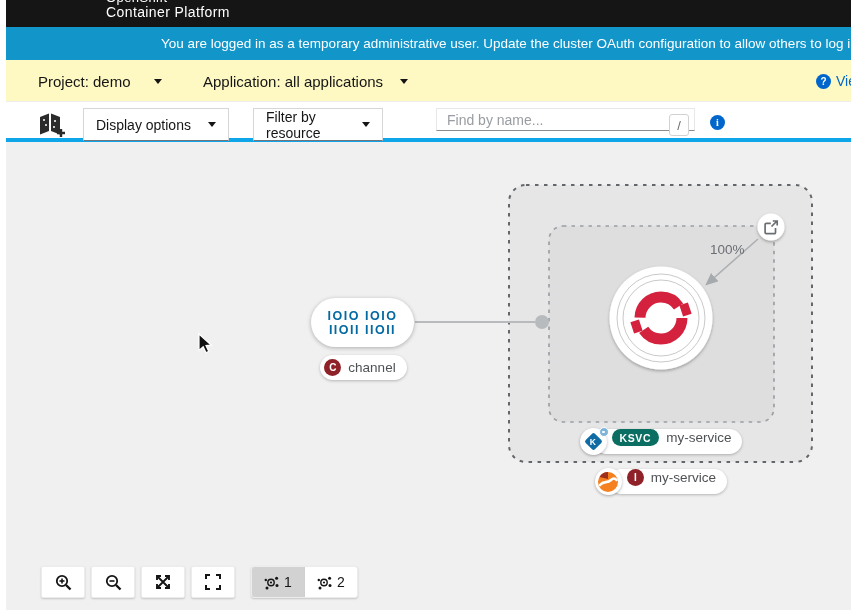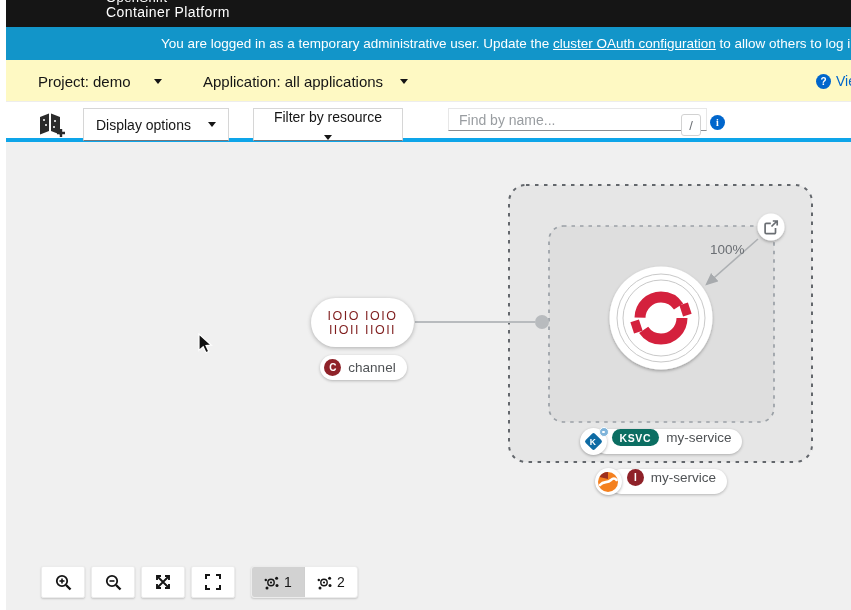--- a/index.html
+++ b/index.html
@@ -10,45 +10,45 @@
 
   
   #masthead { left:0; top:0; width:851px; height:27px; background:#151515; overflow:hidden; }
   #logo { left:100px; top:0; color:#fff; }
   #logo .l1 { position:absolute; left:0; top:-10px; font-size:13px; letter-spacing:.4px; white-space:nowrap; }
   #logo .l2 { position:absolute; left:0; top:4px; font-size:14px; letter-spacing:.4px; white-space:nowrap; }
 
   
   #banner { left:0; top:27px; width:851px; height:33px; background:#1295c9; overflow:hidden; }
   #banner-text { position:absolute; left:155px; top:0; line-height:33px; white-space:nowrap; color:#fff; font-size:13.5px; }
-  #banner-text a { color:#fff; text-decoration:underline; cursor:pointer; }
+  #banner-text a { color:#fff; cursor:pointer; }
 
   
   #contextbar { left:0; top:60px; width:851px; height:42px; background:#fef9c3; border-bottom:1px solid #ededed; }
   .ctx-menu { position:absolute; top:0; height:42px; display:flex; align-items:center; font-size:15px; color:#151515; cursor:pointer; }
   .caret { width:0; height:0; border-left:4.5px solid transparent; border-right:4.5px solid transparent; border-top:5.5px solid #151515; display:inline-block; }
   #help-link { position:absolute; left:810px; top:0; height:42px; display:flex; align-items:center; gap:5px; color:#0066cc; font-size:14px; white-space:nowrap; cursor:pointer; }
   .q-icon { width:15px; height:15px; border-radius:50%; background:#0066cc; color:#fff; font-size:10px; font-weight:bold; display:flex; align-items:center; justify-content:center; }
 
   
   #topo-toolbar { left:0; top:102px; width:851px; height:40px; background:#fff; border-bottom:4px solid #0ea5e9; }
   .pf-select { position:absolute; top:6px; height:33px; background:#fff; border:1px solid #d6d6d6; border-bottom-color:#72767b; display:flex; align-items:center; justify-content:space-between; padding:0 12px; font-size:14px; color:#151515; cursor:pointer; }
-  #search-wrap { position:absolute; left:442px; top:6px; width:259px; height:23px; border:1px solid #e7e7e7; border-bottom-color:#8a8d90; background:#f9a8d4; }
+  #search-wrap { position:absolute; left:430px; top:6px; width:259px; height:23px; border:1px solid #e7e7e7; border-bottom-color:#8a8d90; background:#f9a8d4; }
   #search-input { width:100%; height:100%; border:none; outline:none; padding:0 30px 0 10px; font-size:14px; color:#151515; font-family:"Liberation Sans",sans-serif; }
   #search-input::placeholder { color:#999da1; }
   #slash-badge { position:absolute; right:5px; top:5px; width:20px; height:22px; border:1px solid #d2d2d2; border-radius:3px; color:#6a6e73; font-size:13px; display:flex; align-items:center; justify-content:center; background:#fff; }
   .i-icon { width:15px; height:15px; border-radius:50%; background:#0066cc; color:#fff; font-size:10px; font-weight:bold; font-family:"Liberation Serif",serif; display:flex; align-items:center; justify-content:center; }
 
   
   #canvas { left:0; top:142px; width:851px; height:468px; background:#f0f0f0; }
   #graph-svg { position:absolute; left:0; top:0; }
 
   
   #channel-node { left:305px; top:156px; width:103px; height:49px; border-radius:25px; background:#fff; box-shadow:0 1px 4px rgba(0,0,0,.28); display:flex; flex-direction:column; align-items:center; justify-content:center; cursor:pointer; }
-  #channel-node .bin { font-size:12.5px; font-weight:normal; letter-spacing:1.5px; color:#7f1d1d; line-height:1.12; }
+  #channel-node .bin { font-size:12.5px; font-weight:bold; letter-spacing:1.5px; color:#0369a1; line-height:1.12; }
 
   .node-label { position:absolute; display:flex; justify-content:center; align-items:center; left:480px; width:350px; }
   .pill { background:#fff; border-radius:13px; box-shadow:0 1px 3px rgba(0,0,0,.25); display:flex; align-items:center; cursor:pointer; }
   .pill .txt { color:#4f5255; font-size:13.5px; white-space:nowrap; }
   .kind-pill { border-radius:9px; height:17px; padding:0 8px; display:flex; align-items:center; color:#fff; font-size:10.5px; font-weight:bold; letter-spacing:.6px; background:#0b6e62; }
   .kind-circle { width:17px; height:17px; border-radius:50%; background:#8f2229; color:#fff; font-size:10px; font-weight:bold; display:flex; align-items:center; justify-content:center; }
 
   #channel-label-wrap { left:255px; top:213px; width:205px; }
   #channel-label { height:25px; padding:0 11px 0 4px; gap:7px; }
 
@@ -114,21 +114,21 @@
       <circle cx="7" cy="8" r="1" fill="#fff"></circle>
         <circle cx="9" cy="13" r="1" fill="#fff"></circle>
       <circle cx="18" cy="9" r="1" fill="#fff"></circle>
         <circle cx="17" cy="15" r="1" fill="#fff"></circle>
       <path d="M24 17 v8 M20 21 h8" stroke="#2b2b2b" stroke-width="2.4"></path>
     </svg>
     <div class="pf-select" style="left:77px; width:146px;">
       <span>Display options</span>
       <span class="caret"></span>
     </div>
-    <div class="pf-select" style="left:247px; width:150px;flex-direction:column;">
+    <div class="pf-select" style="left:247px; width:130px;">
       <span>Filter by resource</span>
       <span class="caret"></span>
     </div>
     <div id="search-wrap">
       <input id="search-input" type="text" placeholder="Find by name..." style="">
       <div id="slash-badge">/</div>
     </div>
     <div class="i-icon abs" style="left:704px; top:13px;">i</div>
   </div>
 

